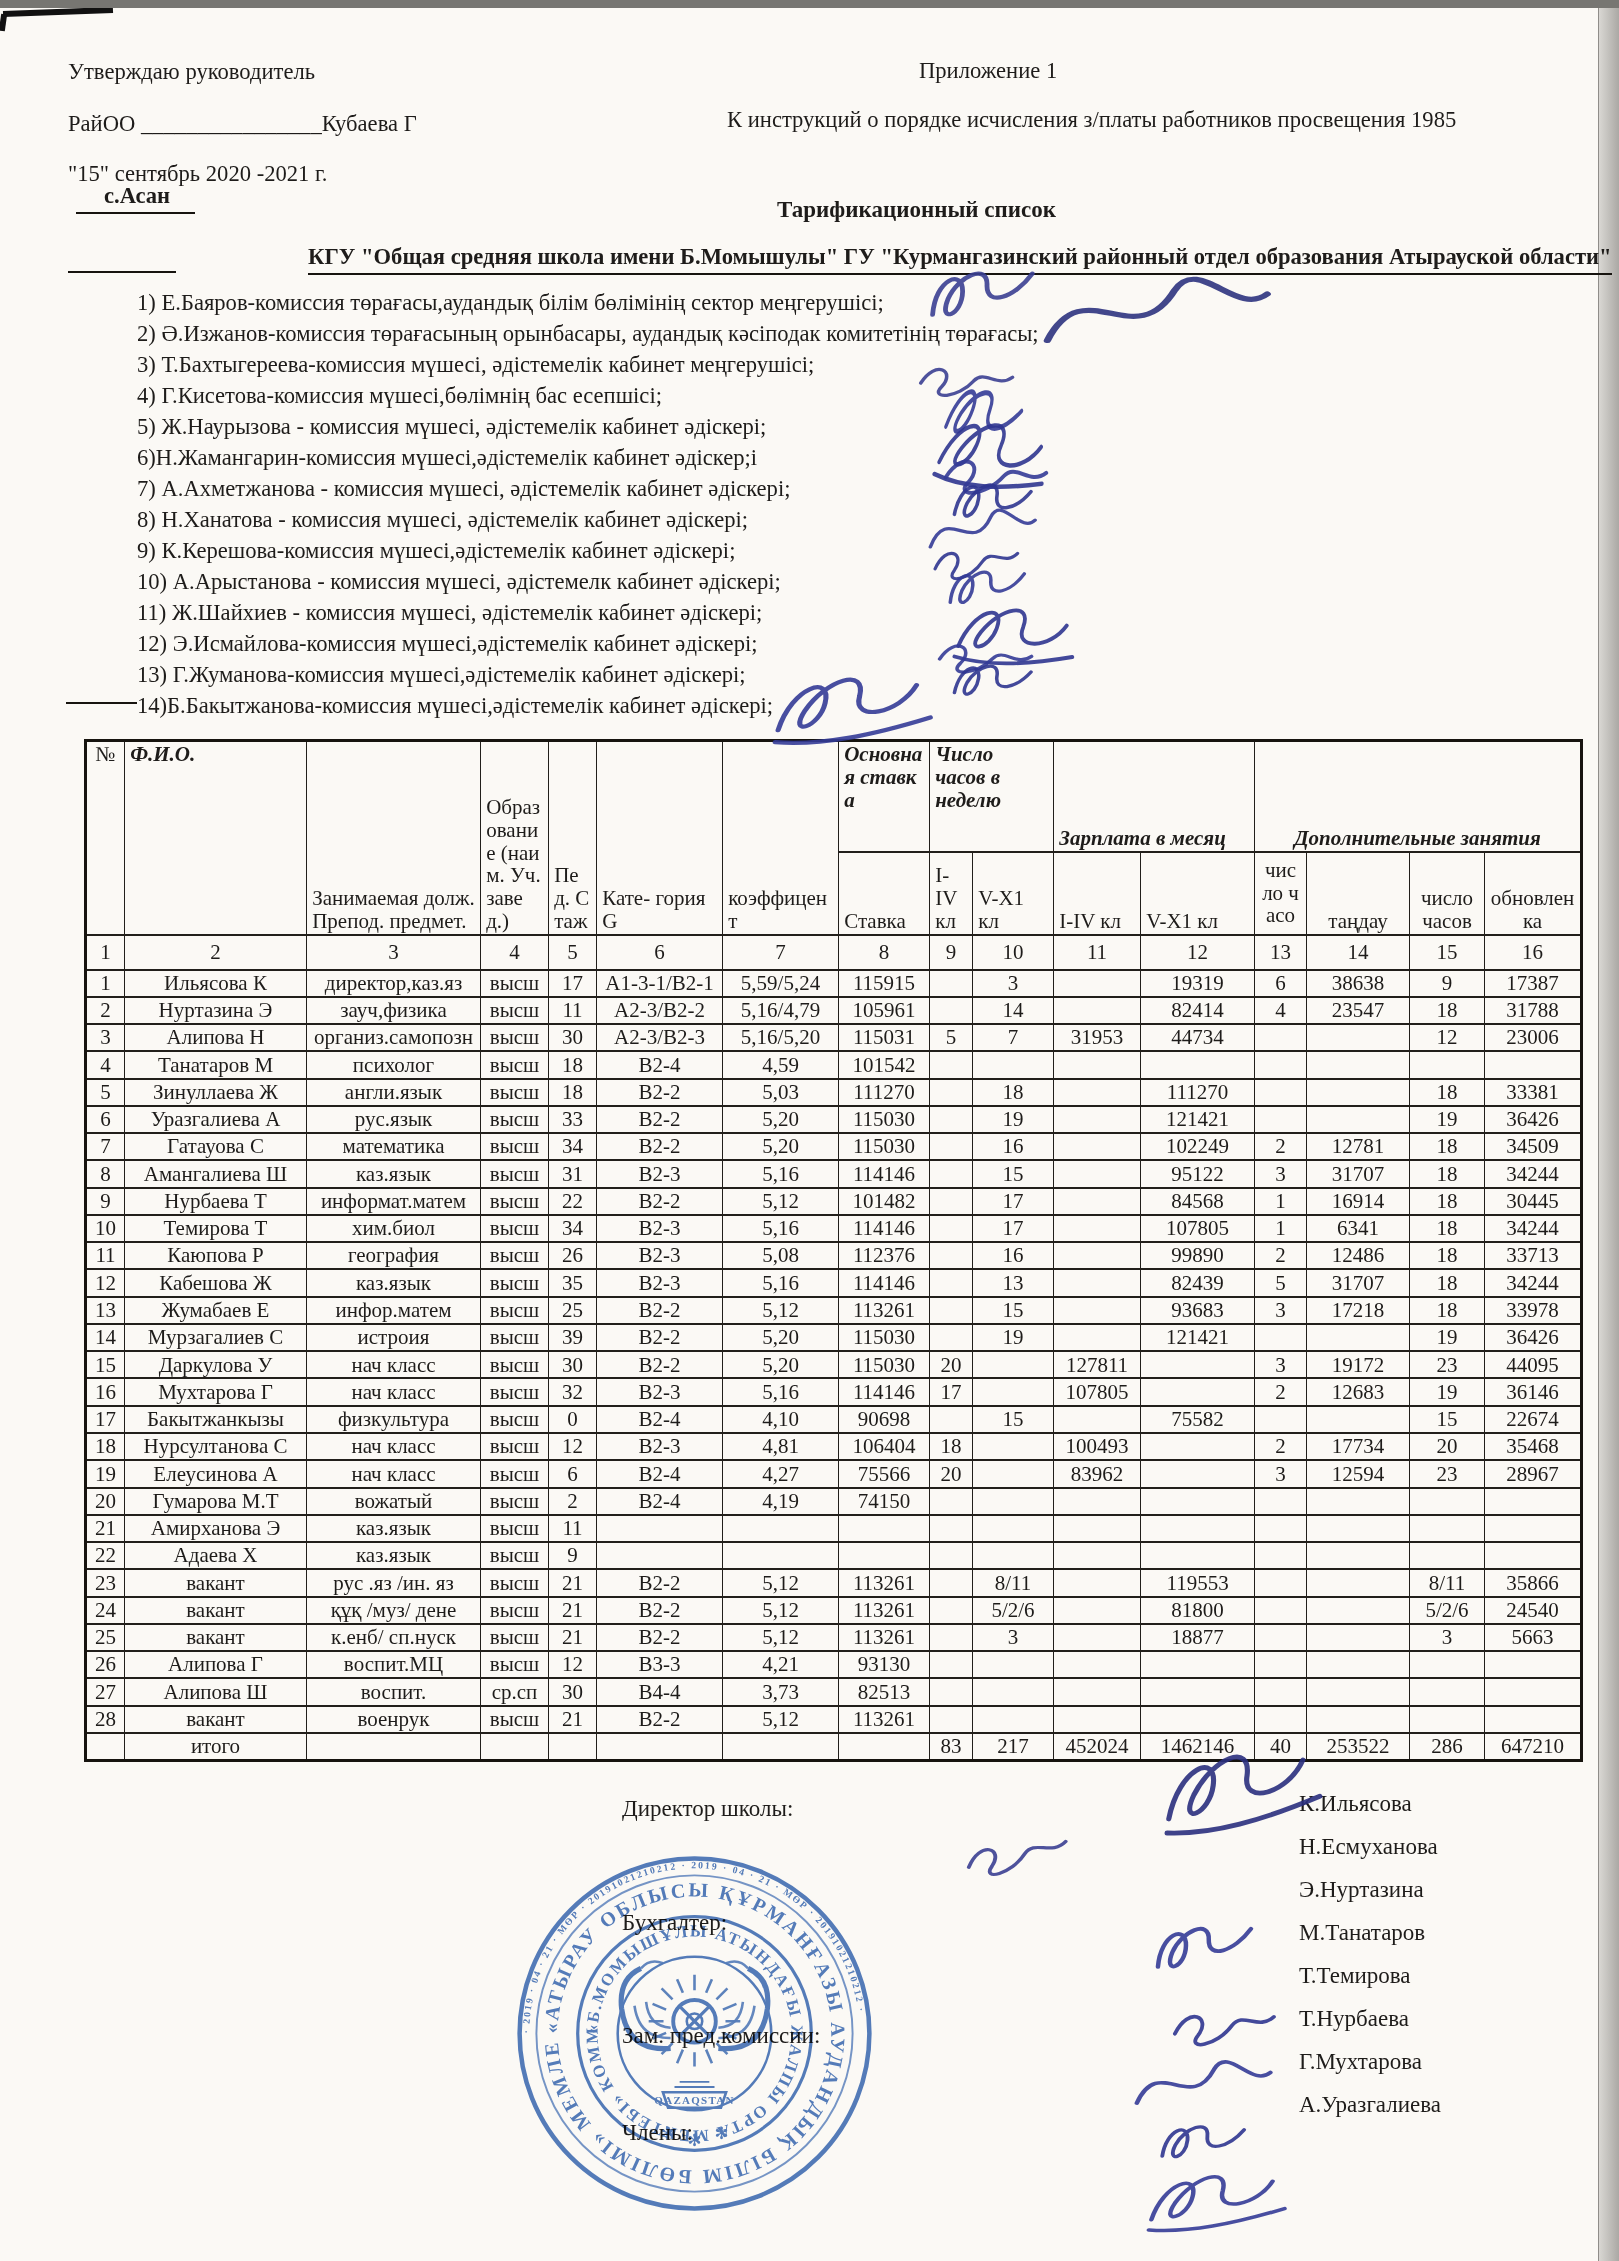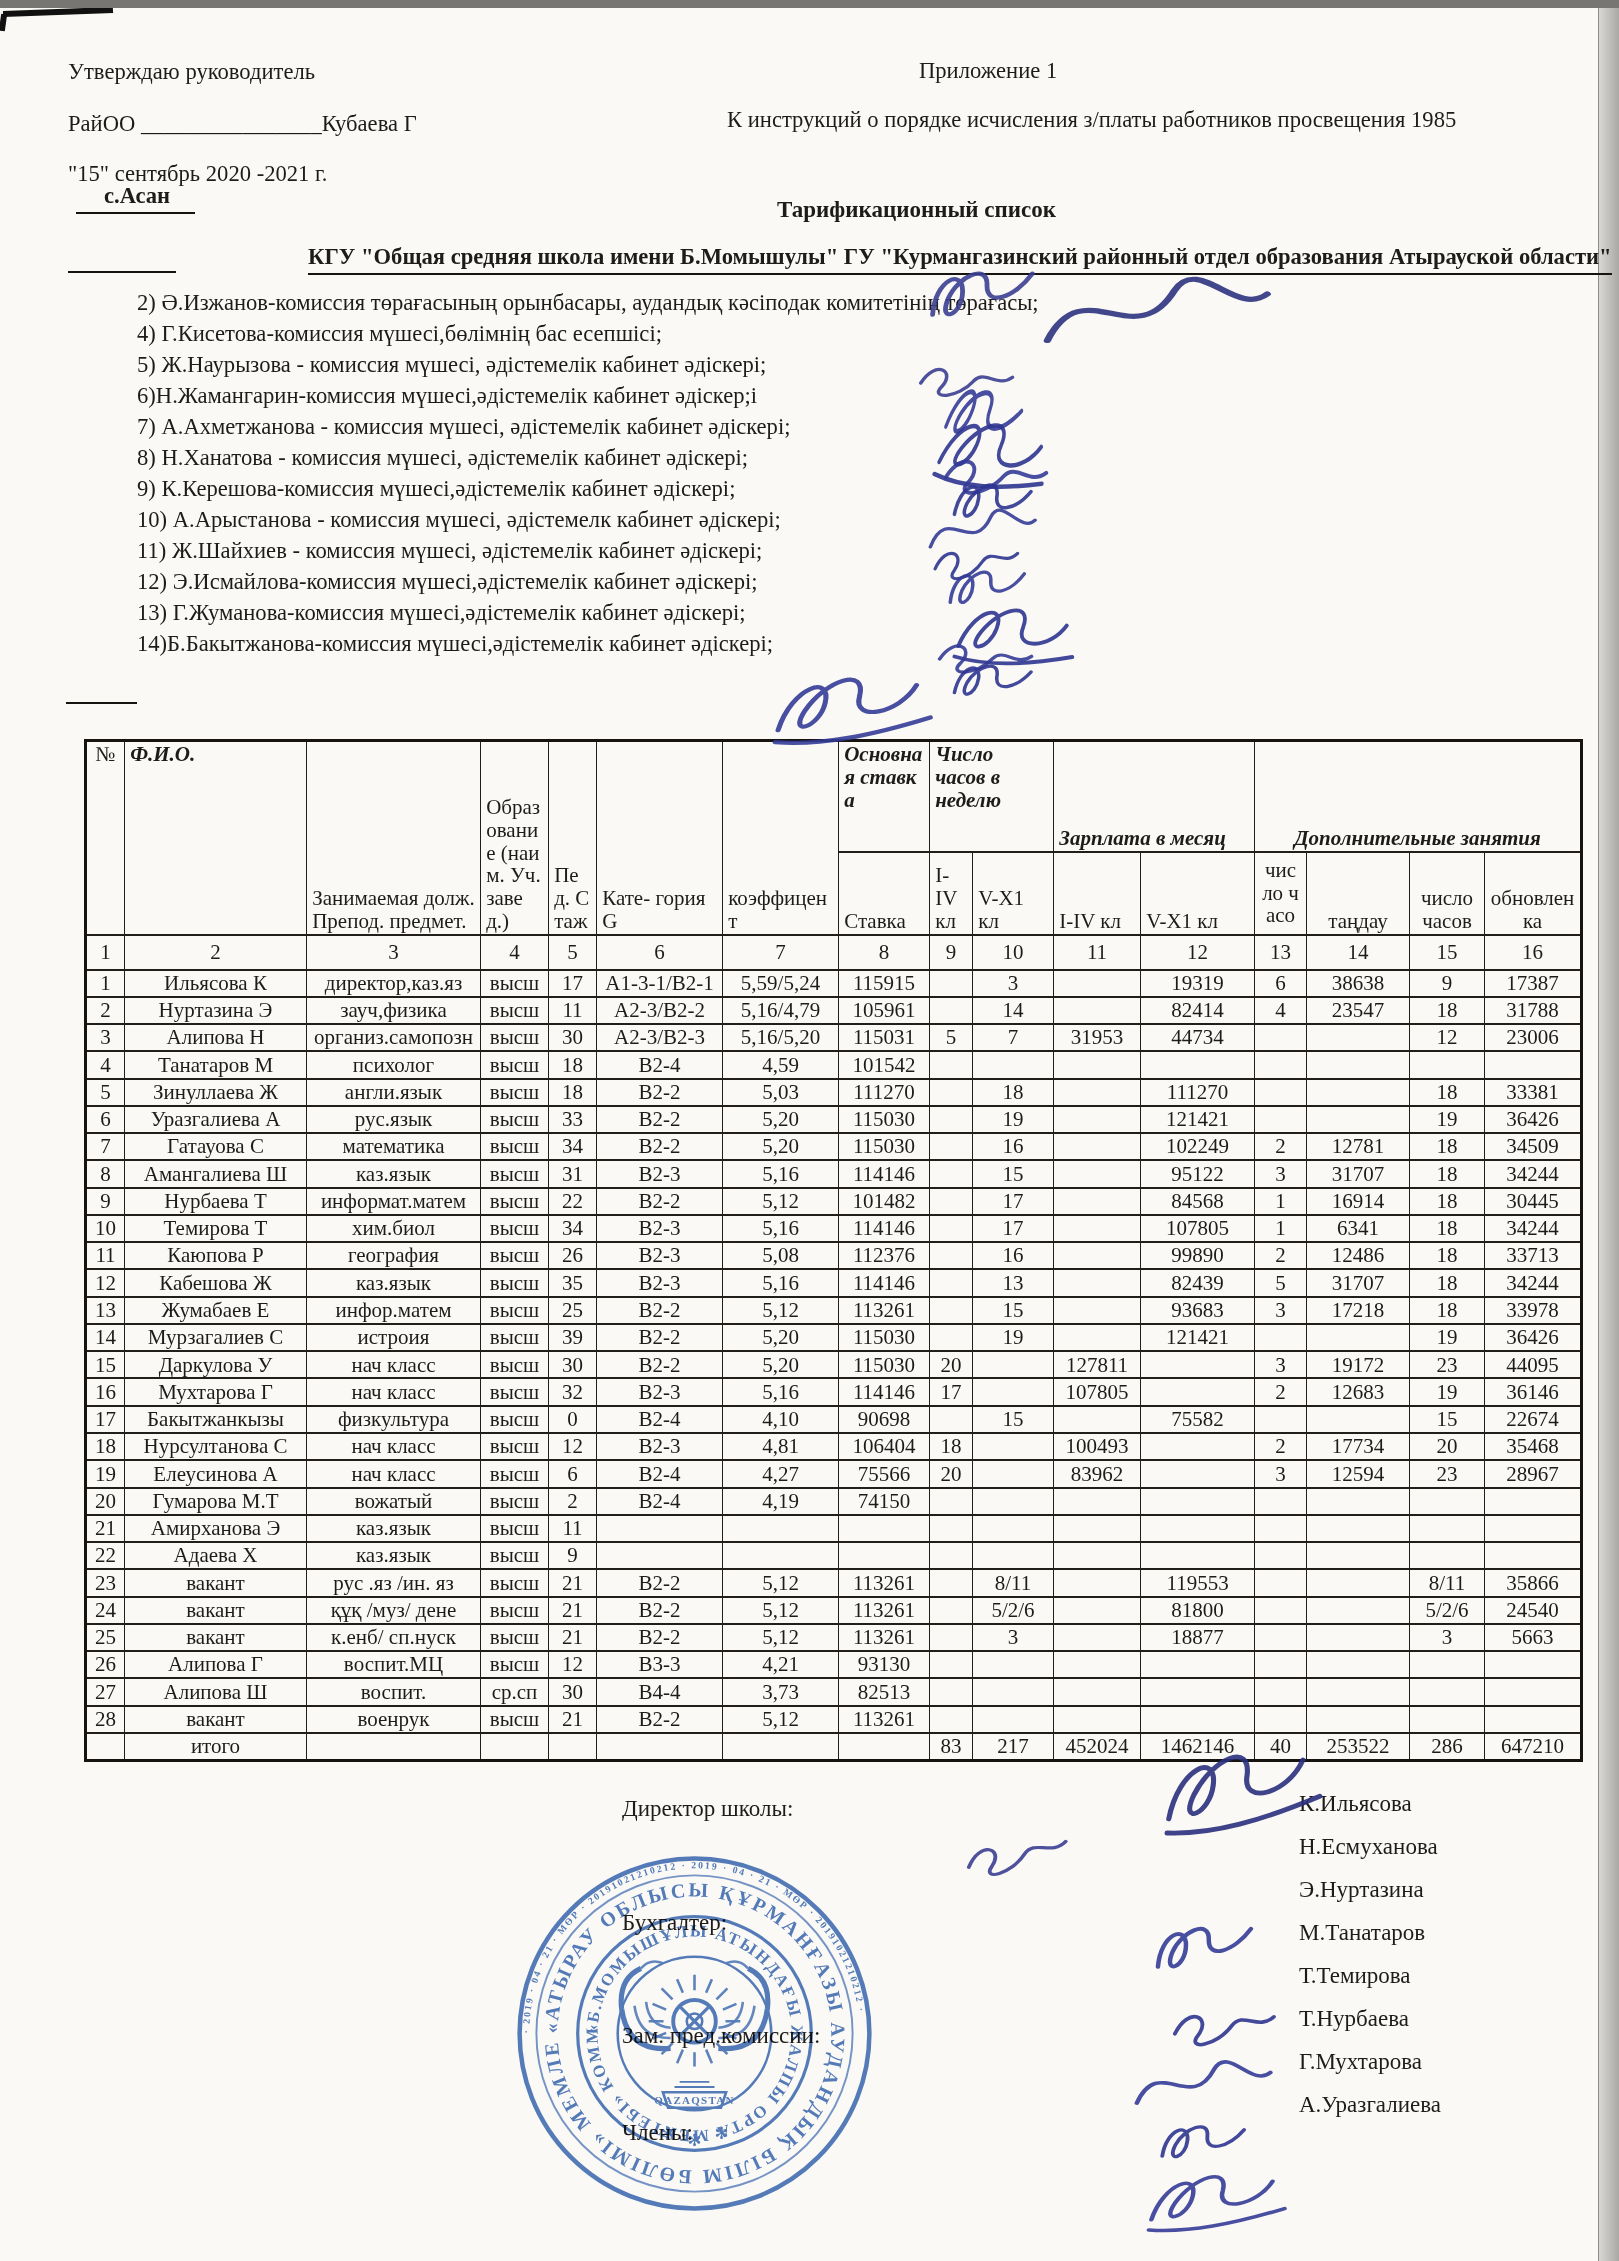--- a/index.html
+++ b/index.html
@@ -55,21 +55,23 @@
   <div class="abs t35" style="left:919px;top:49px;">Приложение  1</div>
   <div class="abs t35" style="left:68px;top:102px;">РайОО ________________Кубаева Г</div>
   <div class="abs t35" style="left:727px;top:98px;">К инструкций о порядке исчисления з/платы работников просвещения 1985</div>
   <div class="abs t35" style="left:68px;top:152px;">"15" сентябрь 2020 -2021 г.</div>
   <div class="abs t35 underl" style="left:76px;top:174px;padding:0 24.5px 1.3px 28px;font-weight:bold;">с.Асан</div>
   <div class="abs t36 bold" style="left:777px;top:188px;">Тарификационный список</div>
   <div class="abs underl" style="left:68px;top:236px;width:108px;height:27px;"></div>
   <div class="abs t35 bold underl" style="left:308px;top:235px;padding-bottom:1.9px;">КГУ "Общая  средняя школа имени Б.Момышулы" ГУ "Курмангазинский районный отдел образования Атырауской области"</div>
 
   <div class="commission">
+      <div class="c-item">1) Е.Баяров-комиссия төрағасы,аудандық білім бөлімінің сектор меңгерушісі;</div>
       <div class="c-item">2) Ә.Изжанов-комиссия төрағасының орынбасары, аудандық кәсіподак комитетінің төрағасы;</div>
+      <div class="c-item">3) Т.Бахтыгереева-комиссия мүшесі, әдістемелік кабинет меңгерушісі;</div>
       <div class="c-item"> 4) Г.Кисетова-комиссия мүшесі,бөлімнің бас есепшісі;</div>
       <div class="c-item">5) Ж.Наурызова - комиссия мүшесі, әдістемелік кабинет әдіскері;</div>
       <div class="c-item">6)Н.Жамангарин-комиссия мүшесі,әдістемелік кабинет әдіскер;і</div>
       <div class="c-item">7) А.Ахметжанова - комиссия мүшесі, әдістемелік кабинет әдіскері;</div>
       <div class="c-item">8) Н.Ханатова - комиссия мүшесі, әдістемелік кабинет әдіскері;</div>
       <div class="c-item">9) К.Керешова-комиссия мүшесі,әдістемелік кабинет әдіскері;</div>
       <div class="c-item">10) А.Арыстанова - комиссия мүшесі, әдістемелк кабинет әдіскері;</div>
       <div class="c-item">11) Ж.Шайхиев - комиссия мүшесі, әдістемелік кабинет әдіскері;</div>
       <div class="c-item">12) Э.Исмайлова-комиссия мүшесі,әдістемелік кабинет әдіскері;</div>
       <div class="c-item">13) Г.Жуманова-комиссия мүшесі,әдістемелік кабинет әдіскері;</div>

